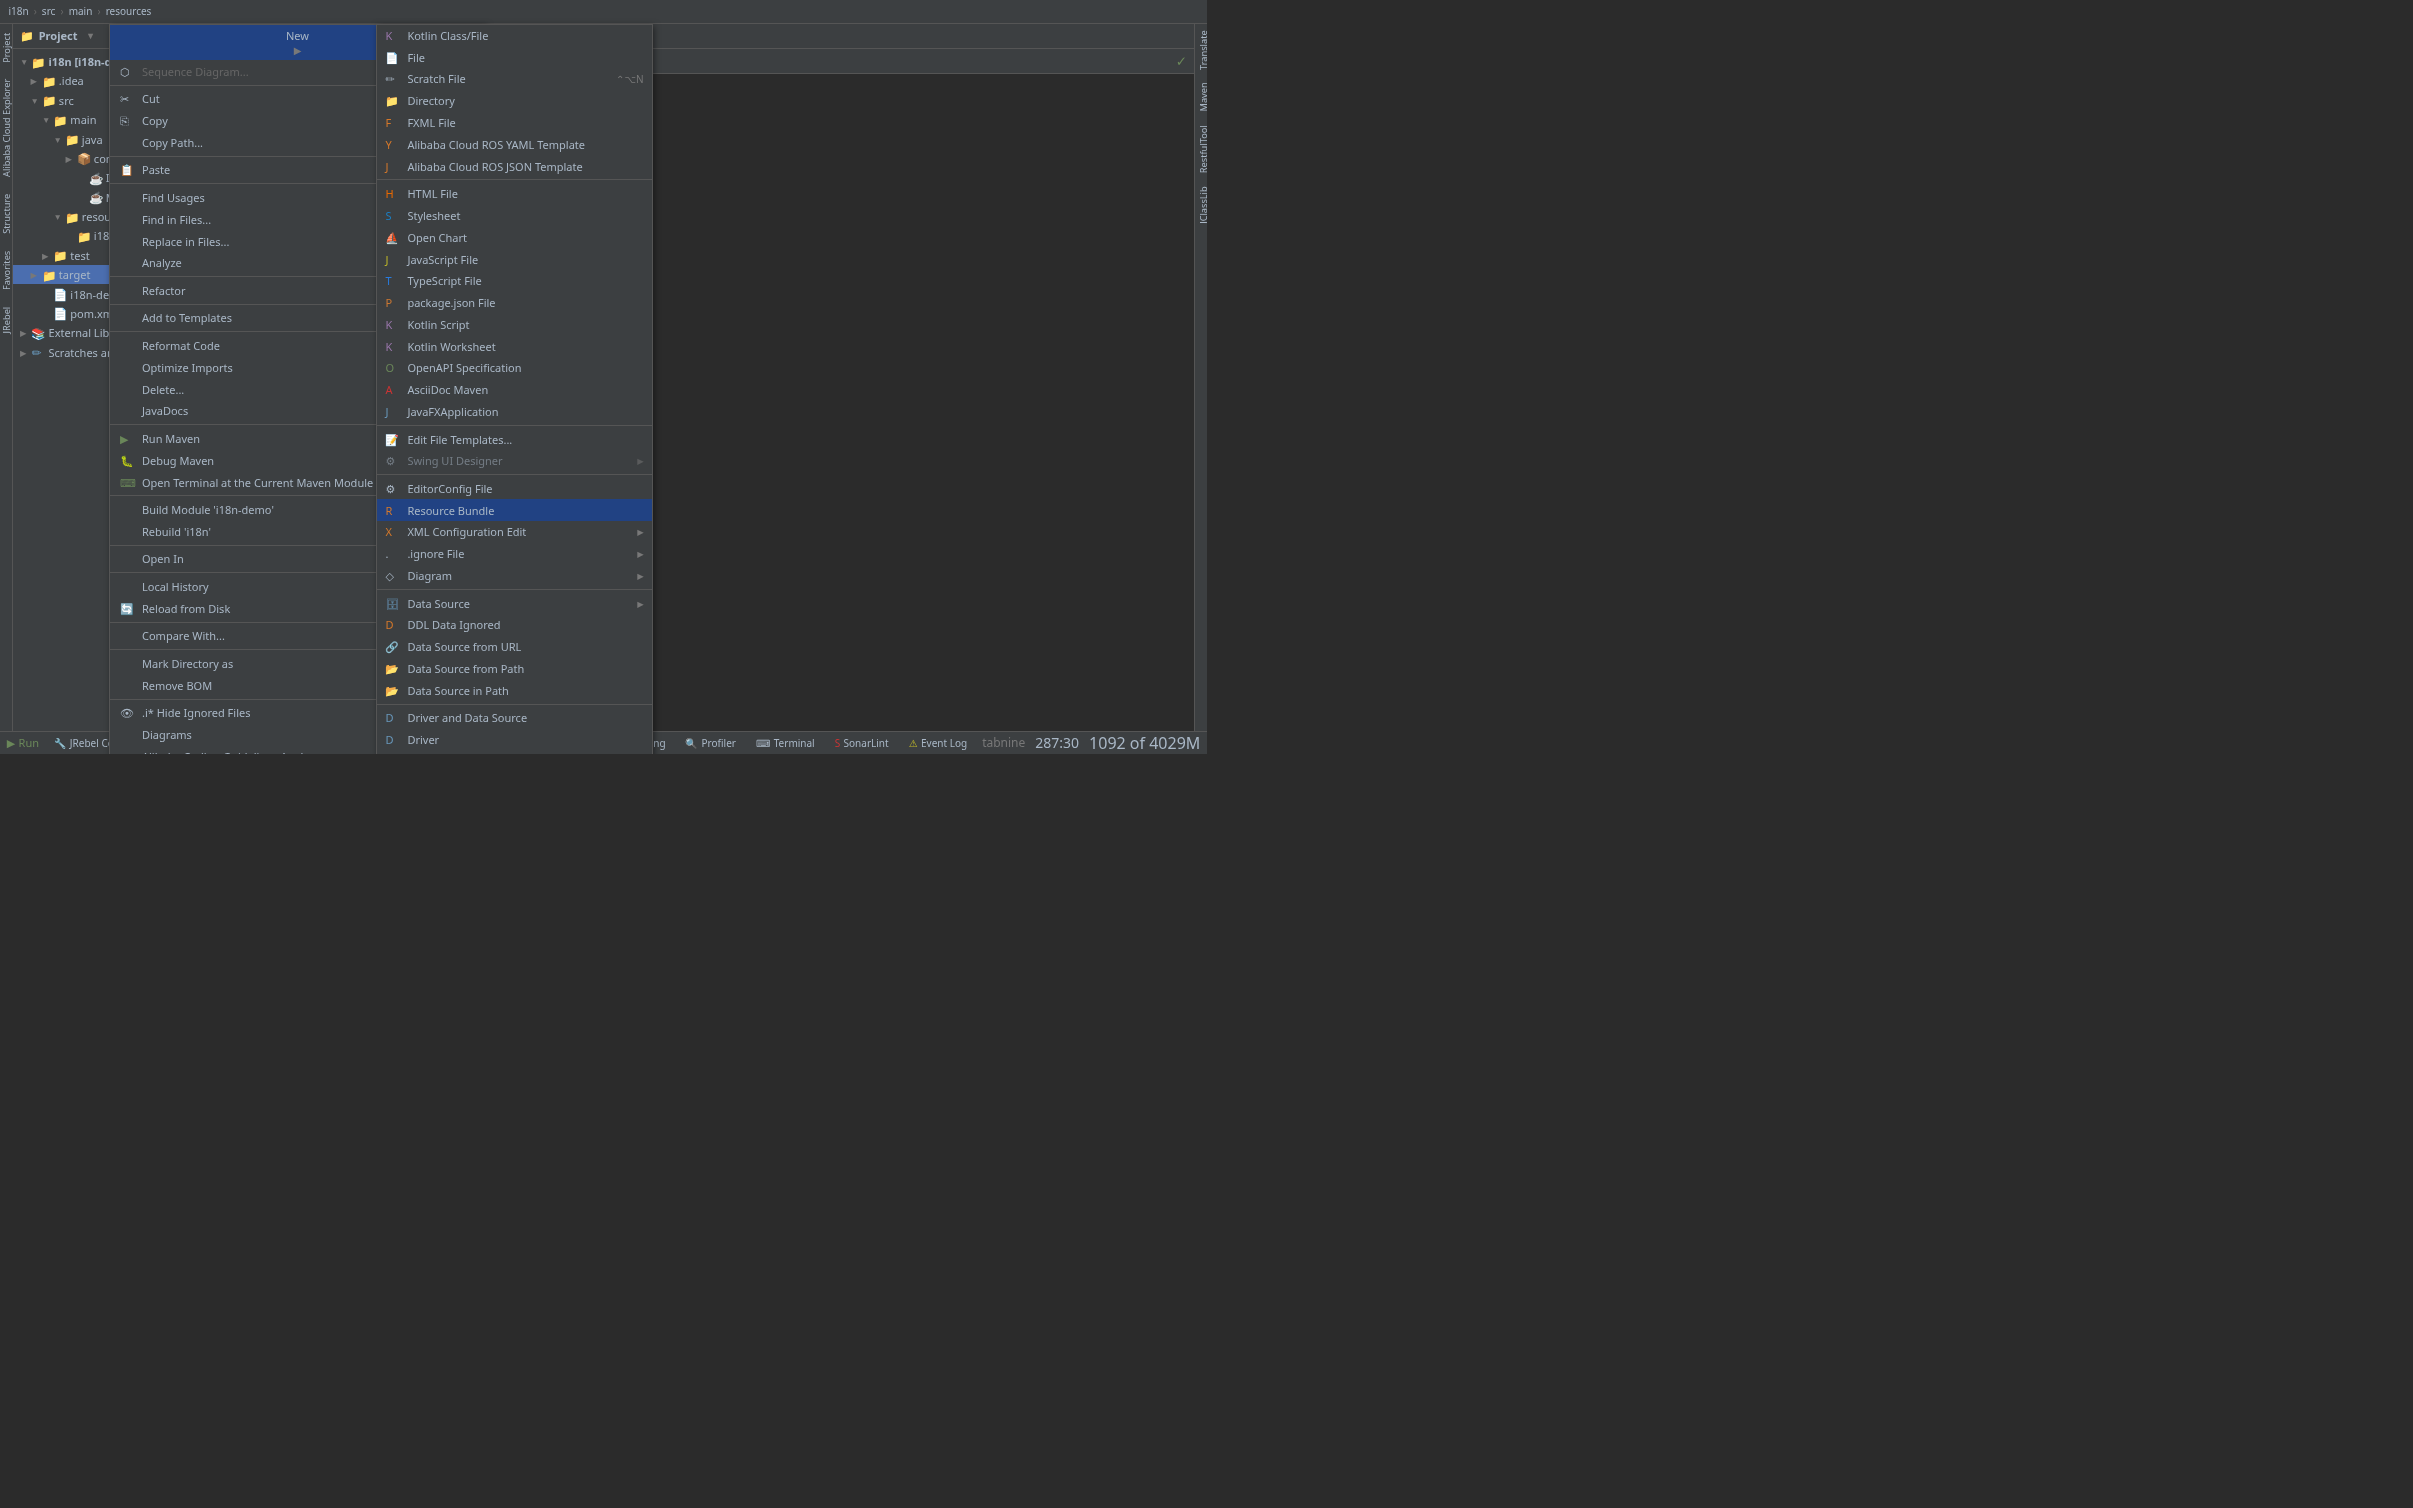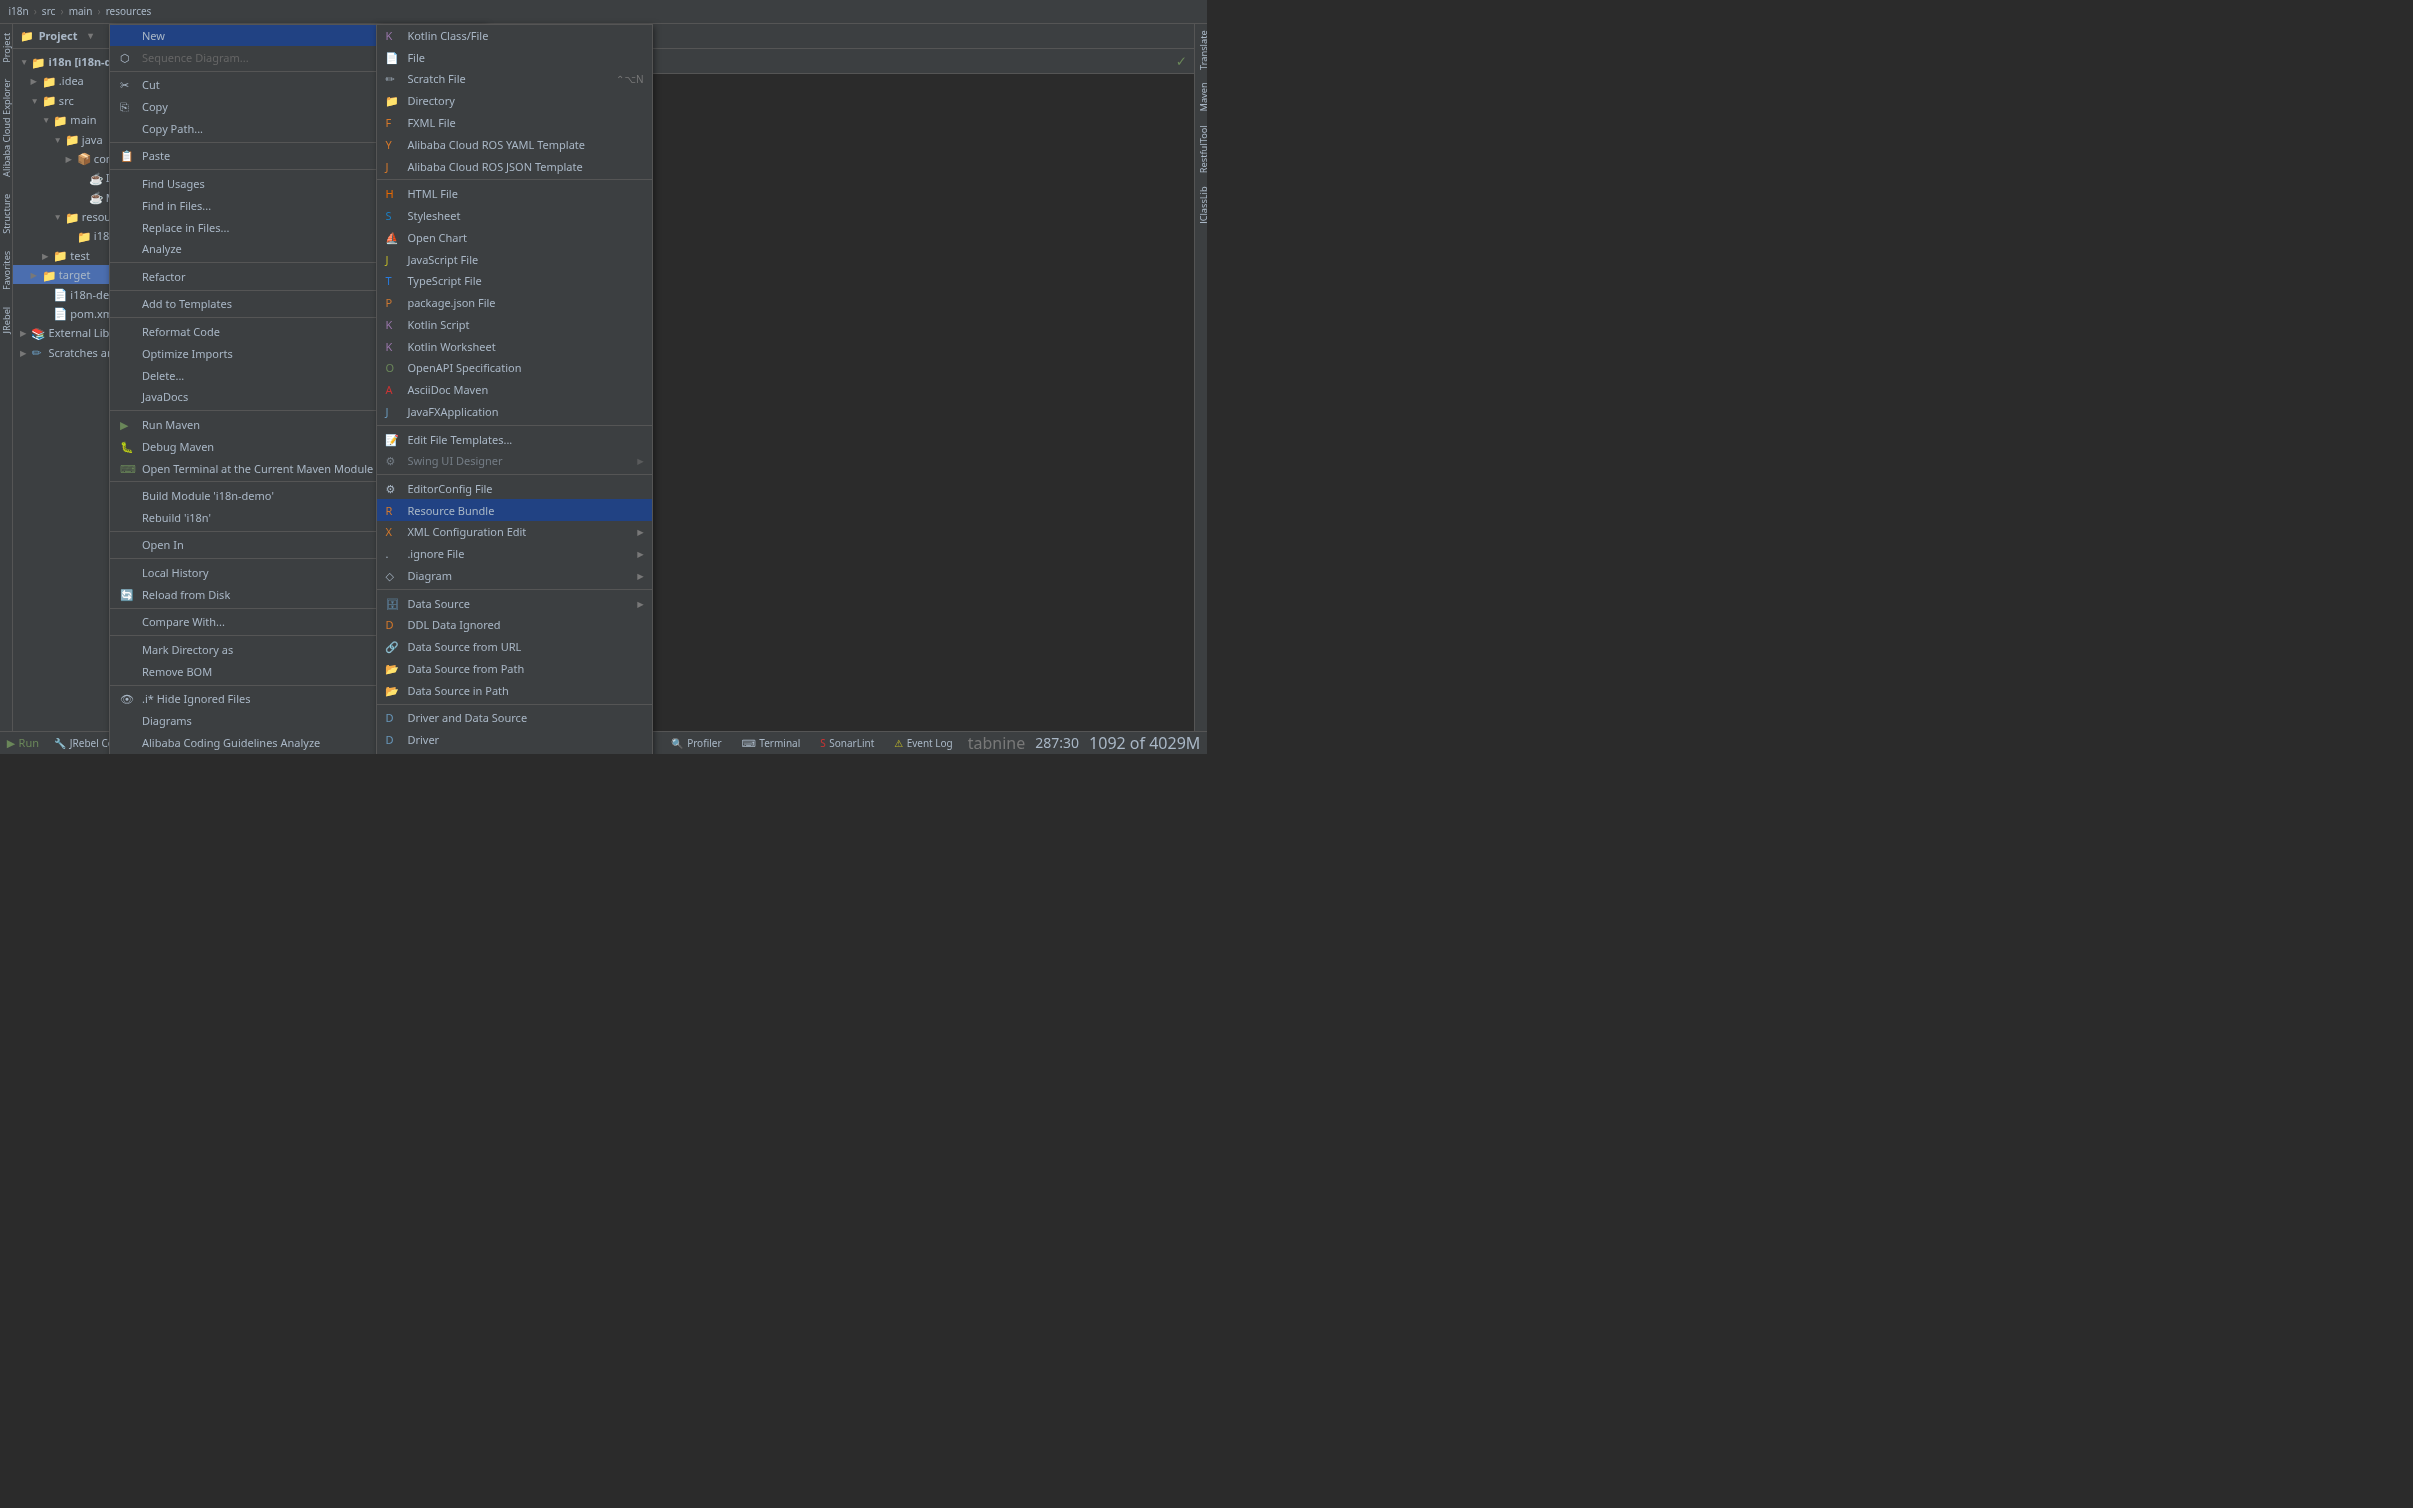--- a/index.html
+++ b/index.html
@@ -341,21 +341,21 @@
       <div class="tree-item">
         <span class="arrow">▶</span>
         <span class="icon" style="color:#6897bb;">✏</span>
         <span>Scratches and Consoles</span>
       </div>
     </div>
   </div>
 
   <div class="context-menu">
 
-    <div class="menu-item" style="background:#214283;">
+    <div class="menu-item" style="background:#214283;flex-direction:column;">
       <span class="menu-icon"></span>
       <span class="menu-label">New</span>
       <span class="menu-arrow">▶</span>
     </div>
 
     <div class="menu-item disabled">
       <span class="menu-icon">⬡</span>
       <span class="menu-label">Sequence Diagram...</span>
     </div>
     <div class="menu-separator"></div>
@@ -771,17 +771,17 @@
     <span>Terminal</span>
   </div>
   <div class="toolbar-btn">
     <span style="color:#cc3333;">S</span>
     <span>SonarLint</span>
   </div>
   <div class="toolbar-btn">
     <span style="color:#bbb529;">⚠</span>
     <span>Event Log</span>
   </div>
-  <span style="font-size:16px; color:#787878;">tabnine</span>
+  <span style="font-size:12px; color:#787878;">tabnine</span>
   <span style="font-size:14px; color:#a9b7c6;">287:30</span>
   <span style="font-size:16px; color:#a9b7c6;">1092 of 4029M</span>
 </div>
 
 
 </body></html>

